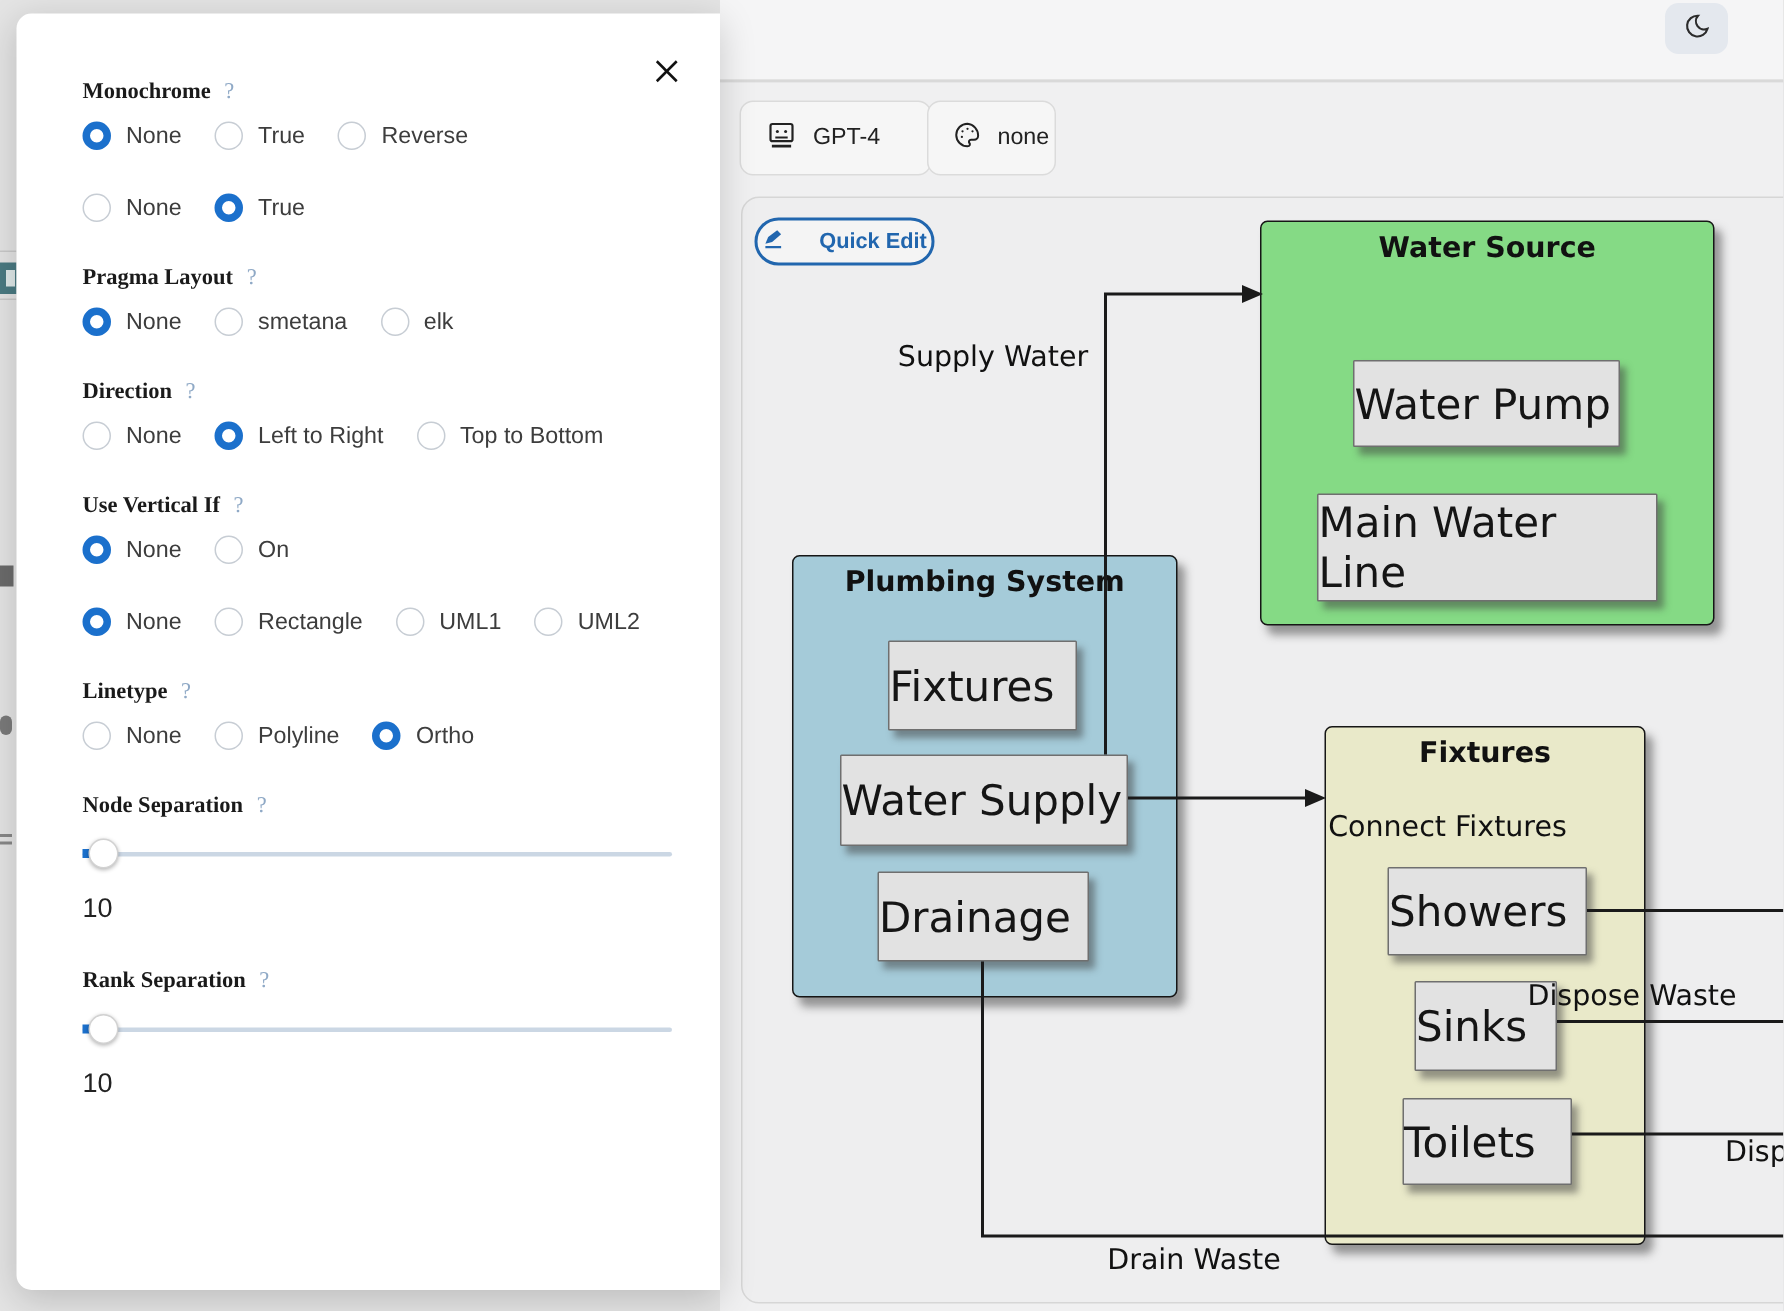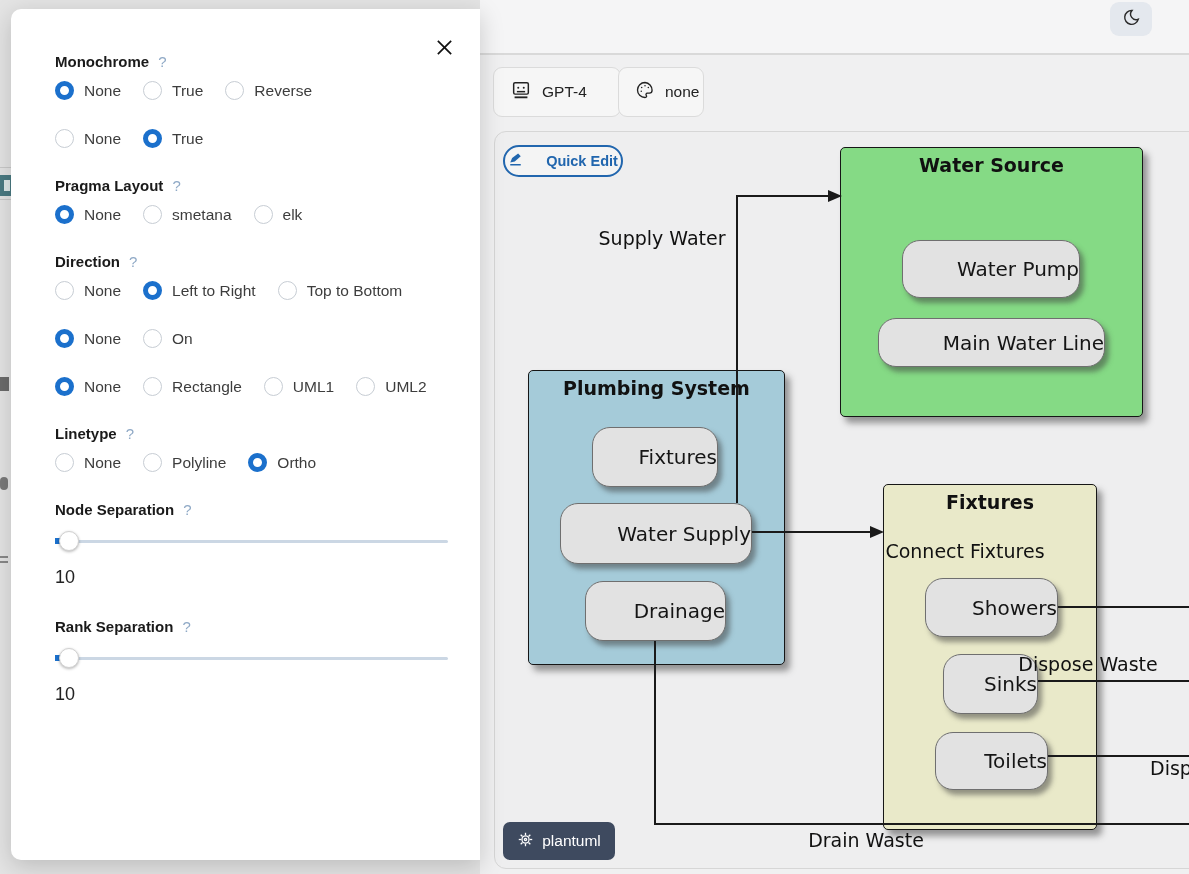--- a/index.html
+++ b/index.html
@@ -27,40 +27,40 @@
              box-sizing:border-box;z-index:6;cursor:pointer;}
   .plantumlbtn{position:absolute;left:503px;top:822px;width:112px;height:38px;border-radius:7px;
              background:#3e4a5f;display:flex;align-items:center;justify-content:center;gap:8px;
              color:#fff;font-size:15.5px;z-index:6;cursor:pointer;}
 
   
   #diagram{position:absolute;inset:0;z-index:3;font-family:"DejaVu Sans",sans-serif;}
   .dgroup{position:absolute;border:1.5px solid #161616;border-radius:5px;box-sizing:border-box;
           box-shadow:5px 6px 6px rgba(60,60,60,.5);z-index:2;}
   .dgroup .gtitle{text-align:center;font-weight:bold;font-size:19px;color:#111;padding-top:6px;}
-  .dnode{position:absolute;background:#e2e2e2;border:1px solid #6f6f6f;border-radius:18px;
-         box-sizing:border-box;display:flex;align-items:center;justify-content:flex-end;
-         font-size:20px;color:#151515;box-shadow:4px 5px 5px rgba(60,60,60,.5);z-index:3;}
+  .dnode{position:absolute;background:#e2e2e2;border:1px solid #6f6f6f;border-radius:1px;
+         box-sizing:border-box;display:flex;align-items:center;justify-content:flex-start;
+         font-size:28px;color:#151515;box-shadow:4px 5px 5px rgba(60,60,60,.5);z-index:3;}
   #edges{position:absolute;inset:0;z-index:4;pointer-events:none;}
   .dlabel{position:absolute;font-size:19px;color:#111;white-space:nowrap;z-index:5;}
   .dlabel.centered{transform:translate(-50%,-50%);text-align:right;}
 
   
   .leftstrip{position:absolute;left:0;top:0;width:480px;height:874px;background:#e4e4e4;z-index:4;}
   .frag{position:absolute;z-index:5;}
 
   
   .modal{position:absolute;left:11px;top:9px;width:469px;height:851px;background:#ffffff;
          border-radius:10px 0 0 10px;box-shadow:0 6px 24px rgba(0,0,0,.18);z-index:50;
          box-sizing:border-box;padding:44px 42px 0 44px;}
   .modal-close{position:absolute;top:26px;right:24px;width:24px;height:24px;display:flex;
          align-items:center;justify-content:center;cursor:pointer;}
   .modal-title{font-size:21px;font-weight:600;color:#111;margin:0 0 38px 0;letter-spacing:.2px;}
   .grp{margin-bottom:29px;}
-  .grp-label{font-size:15px;font-weight:700;color:#1a1a1a;margin-bottom:11px;}
+  .grp-label{font-size:15px;font-weight:700;color:#1a1a1a;margin-bottom:11px;font-family:Liberation Serif, serif;}
   .grp-label .help{color:#8fa9c6;font-weight:400;margin-left:9px;cursor:help;}
   .opts{display:flex;gap:22px;align-items:center;}
   .opt{display:flex;align-items:center;gap:10px;cursor:pointer;}
   .radio{width:19px;height:19px;border-radius:50%;background:#fff;border:1.5px solid #c7cdd4;box-sizing:border-box;}
   .radio.sel{border:5.5px solid #1b70cc;}
   .opt-label{font-size:15.5px;color:#3d3d3d;}
   .sgrp{margin-bottom:30px;}
   .slider{position:relative;width:393px;height:20px;margin-top:13px;cursor:pointer;}
   .slider .track{position:absolute;left:0;top:9px;width:100%;height:3px;background:#cbd7e4;border-radius:2px;}
   .slider .dot{position:absolute;left:0;top:7px;width:6px;height:6px;background:#1b70cc;}
@@ -115,54 +115,35 @@
   <div class="quickedit">
     <span>
       <svg width="15" height="15" viewBox="0 0 20 20">
         <polygon points="3,14 5.5,8 13.5,2 17,5.5 9,12.5" fill="#2166ae"></polygon>
         <line x1="3" y1="17" x2="17" y2="17" stroke="#2166ae" stroke-width="2"></line>
       </svg>
     </span>
     <span>Quick Edit</span>
   </div>
 
-  <div class="plantumlbtn">
-    <span>
-      <svg width="17" height="17" viewBox="0 0 24 24" fill="none" stroke="#fff" stroke-width="1.8">
-        <circle cx="12" cy="12" r="5"></circle>
-        <circle cx="12" cy="12" r="1.6"></circle>
-        <g>
-          <line x1="12" y1="2.5" x2="12" y2="6"></line>
-            <line x1="12" y1="18" x2="12" y2="21.5"></line>
-          <line x1="2.5" y1="12" x2="6" y2="12"></line>
-            <line x1="18" y1="12" x2="21.5" y2="12"></line>
-          <line x1="5.2" y1="5.2" x2="7.8" y2="7.8"></line>
-            <line x1="16.2" y1="16.2" x2="18.8" y2="18.8"></line>
-          <line x1="5.2" y1="18.8" x2="7.8" y2="16.2"></line>
-            <line x1="16.2" y1="7.8" x2="18.8" y2="5.2"></line>
-        </g>
-      </svg>
-    </span>
-    <span>plantuml</span>
-  </div>
 
   <div id="diagram">
       <div class="dgroup" style="left: 840px; top: 147px; width: 303px; height: 270px; background: rgb(133, 218, 133);">
         <div class="gtitle">Water Source</div>
       </div>
       <div class="dgroup" style="left: 528px; top: 370px; width: 257px; height: 295px; background: rgb(165, 203, 217);">
         <div class="gtitle">Plumbing System</div>
       </div>
       <div class="dgroup" style="left: 883px; top: 484px; width: 214px; height: 346px; background: rgb(233, 233, 201);">
         <div class="gtitle">Fixtures</div>
       </div>
       <div class="dnode" style="left: 902px; top: 240px; width: 178px; height: 58px;">
         <span>Water Pump</span>
       </div>
-      <div class="dnode" style="left: 878px; top: 318px; width: 227px; height: 49px;">
+      <div class="dnode" style="left: 878px; top: 329px; width: 227px; height: 72px;">
         <span>Main Water Line</span>
       </div>
       <div class="dnode" style="left: 592px; top: 427px; width: 126px; height: 60px;">
         <span>Fixtures</span>
       </div>
       <div class="dnode" style="left: 585px; top: 581px; width: 141px; height: 60px;">
         <span>Drainage</span>
       </div>
       <div class="dnode" style="left: 560px; top: 503px; width: 192px; height: 61px;">
         <span>Water Supply</span>
@@ -182,21 +163,21 @@
         <polyline points="752,532 870,532" fill="none" stroke="#1A1A1A" stroke-width="2"></polyline>
         <polygon points="870,526 884,532 870,538" fill="#1A1A1A"></polygon>
         <polyline points="1058,607 1192,607" fill="none" stroke="#1A1A1A" stroke-width="2"></polyline>
         <polyline points="1038,681 1192,681" fill="none" stroke="#1A1A1A" stroke-width="2"></polyline>
         <polyline points="1048,756 1192,756" fill="none" stroke="#1A1A1A" stroke-width="2"></polyline>
         <polyline points="655,641 655,824 1192,824" fill="none" stroke="#1A1A1A" stroke-width="2"></polyline>
       </svg>
       <div class="dlabel centered" style="left: 662px; top: 238px;">Supply Water</div>
       <div class="dlabel centered" style="left: 965px; top: 551px;">Connect Fixtures</div>
       <div class="dlabel centered" style="left: 1088px; top: 664px;">Dispose Waste</div>
-      <div class="dlabel centered" style="left: 866px; top: 840px;">Drain Waste</div>
+      <div class="dlabel centered" style="left: 796px; top: 840px;">Drain Waste</div>
       <div class="dlabel" style="left: 1150px; top: 757px;">Dispose Waste</div>
     </div>
 
   <div class="leftstrip">
     <div class="frag" style="left:0;top:167px;width:11px;height:1px;background:#c9c9c9;"></div>
     <div class="frag" style="left:0;top:175px;width:11px;height:21px;background:#4a7a82;"></div>
     <div class="frag" style="left:4px;top:180px;width:6px;height:11px;background:#dfe9e9;"></div>
     <div class="frag" style="left:0;top:199px;width:11px;height:1px;background:#c9c9c9;"></div>
     <div class="frag" style="left:0;top:377px;width:9px;height:14px;background:#6b6b6b;"></div>
     <div class="frag" style="left:0;top:477px;width:8px;height:13px;background:#7a7a7a;border-radius:4px;"></div>
@@ -269,20 +250,21 @@
               <span class="radio sel"></span>
               <span class="opt-label">Left to Right</span>
             </label>
             <label class="opt">
               <span class="radio"></span>
               <span class="opt-label">Top to Bottom</span>
             </label>
           </div>
         </div>
         <div class="grp">
+          <div class="grp-label"><span>Use Vertical If</span><span class="help">?</span></div>
           <div class="opts">
             <label class="opt">
               <span class="radio sel"></span>
               <span class="opt-label">None</span>
             </label>
             <label class="opt">
               <span class="radio"></span>
               <span class="opt-label">On</span>
             </label>
           </div>

